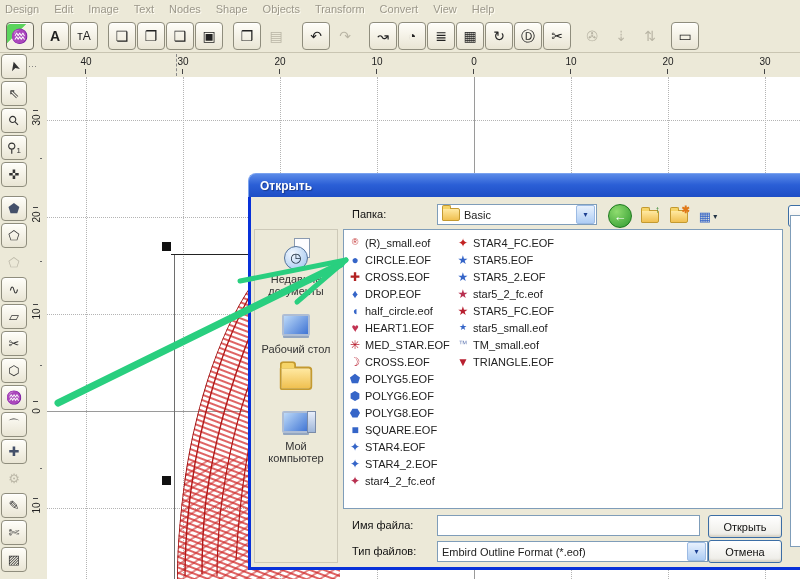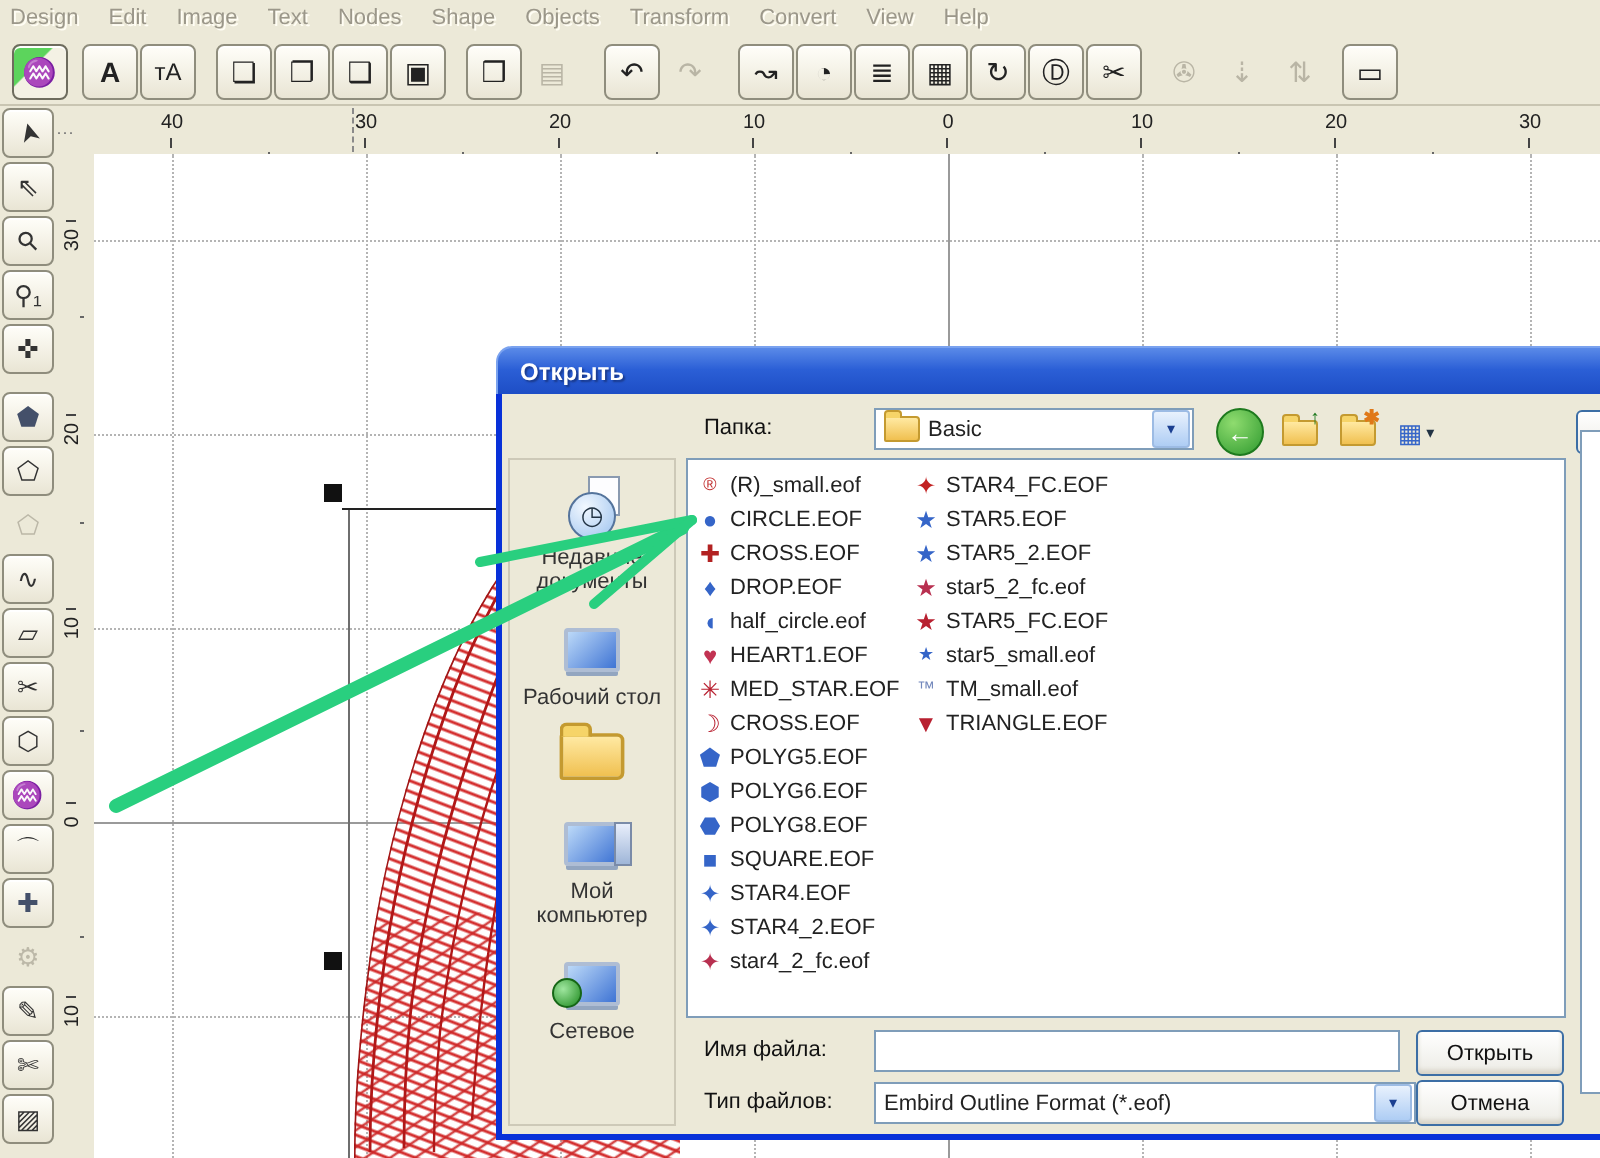--- a/index.html
+++ b/index.html
@@ -455,28 +455,20 @@
           </span>
         </div>
         <div class="place">
           <span class="picon" style="margin-bottom:4px">
             <span class="mini-monitor">
                 <span class="tower"></span>
               </span>
           </span>
           <span>Мой компьютер</span>
         </div>
-        <div class="place">
-          <span class="picon" style="margin-bottom:4px">
-            <span class="mini-monitor">
-                <span class="globe"></span>
-              </span>
-          </span>
-          <span>Сетевое</span>
-        </div>
       </div>
 
       <div class="filelist">
         <ul class="fcol" style="left:4px">
 
             <li>
               <span class="ficon" data-size="sm" style="color: rgb(194, 48, 48);">®</span>
               <span>(R)_small.eof</span>
             </li>
 

